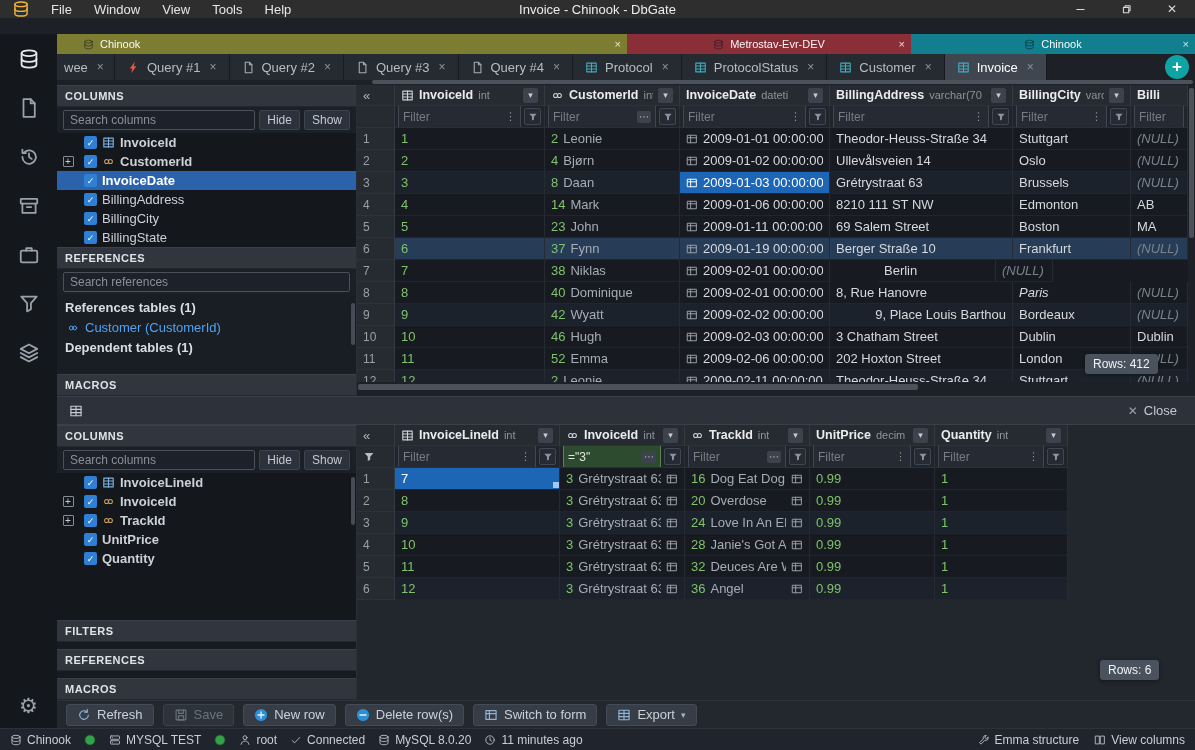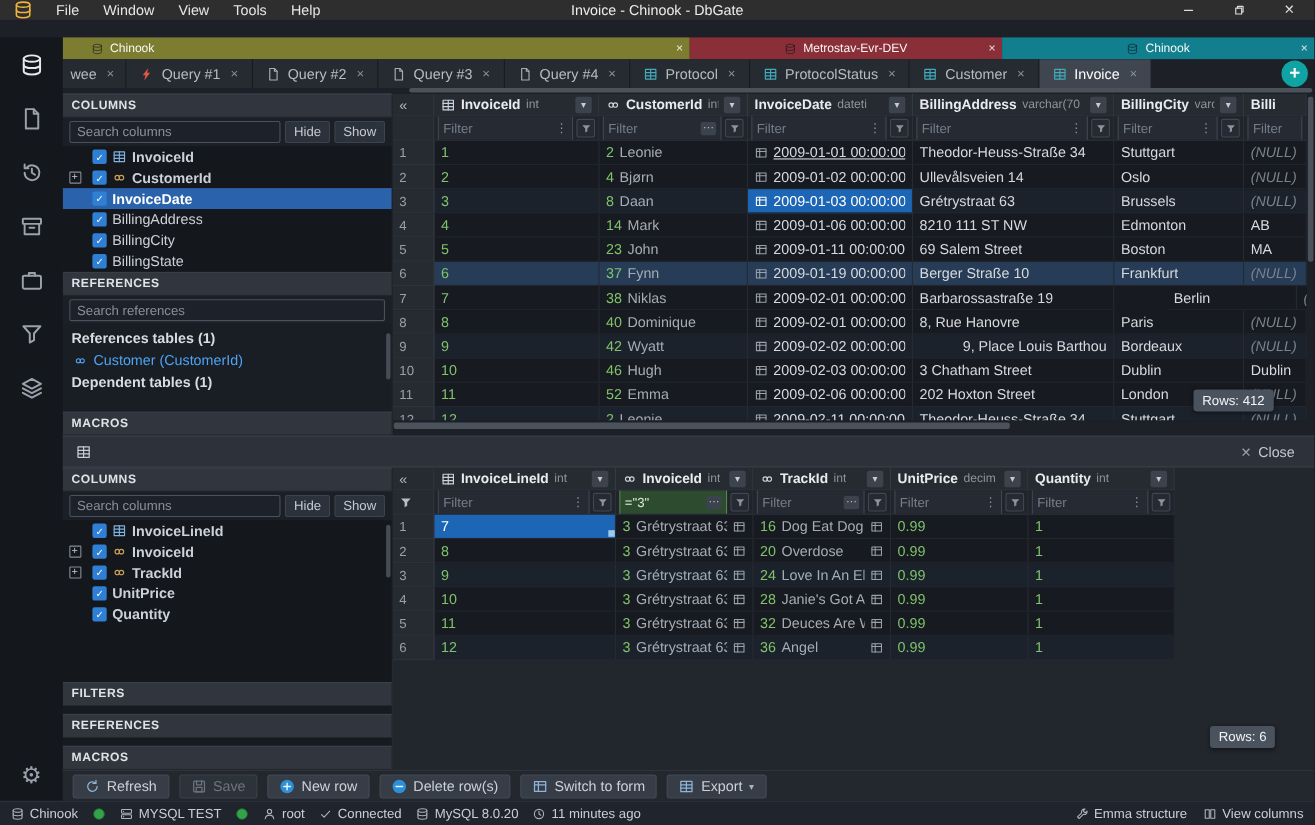--- a/index.html
+++ b/index.html
@@ -542,21 +542,21 @@
     </div>
     <div class="g-datarow g-row">
       <div class="g-cell g-rowhead">1</div>
       <div class="g-cell g-datacell" style="width: 150px;">
         <span class="num">1</span>
       </div>
       <div class="g-cell g-datacell" style="width: 135px;">
         <span class="num">2</span>
         <span class="lookup">Leonie</span>
       </div>
-      <div class="g-cell g-datacell" style="width: 150px; text-decoration: underline;">
+      <div class="g-cell g-datacell" style="width: 150px;">
         <span class="icon" style="width: 12px; height: 12px; color: rgb(154, 161, 171);">
           <svg viewBox="0 0 16 16" fill="none" stroke="currentColor" stroke-width="1.3" stroke-linecap="round" stroke-linejoin="round">
             <rect x="2.2" y="3" width="11.6" height="10"></rect>
             <path d="M2.2 6.4h11.6M6.2 3v10"></path>
           </svg>
         </span>
         <span class="val">2009-01-01 00:00:00</span>
       </div>
       <div class="g-cell g-datacell" style="width: 183px;">
         <span class="val">Theodor-Heuss-Straße 34</span>
@@ -719,23 +719,20 @@
       </div>
       <div class="g-cell g-datacell" style="width: 150px;">
         <span class="icon" style="width: 12px; height: 12px; color: rgb(154, 161, 171);">
           <svg viewBox="0 0 16 16" fill="none" stroke="currentColor" stroke-width="1.3" stroke-linecap="round" stroke-linejoin="round">
             <rect x="2.2" y="3" width="11.6" height="10"></rect>
             <path d="M2.2 6.4h11.6M6.2 3v10"></path>
           </svg>
         </span>
         <span class="val">2009-02-01 00:00:00</span>
       </div>
-      <div class="g-cell g-datacell" style="width: 183px;">
-        <span class="val">Barbarossastraße 19</span>
-      </div>
       <div class="g-cell g-datacell" style="width: 118px; margin-left: 48px;">
         <span class="val">Berlin</span>
       </div>
       <div class="g-cell g-datacell" style="width: 57px;">
         <span class="nullv">(NULL)</span>
       </div>
     </div>
     <div class="g-datarow g-row">
       <div class="g-cell g-rowhead">8</div>
       <div class="g-cell g-datacell" style="width: 150px;">
@@ -750,21 +747,21 @@
           <svg viewBox="0 0 16 16" fill="none" stroke="currentColor" stroke-width="1.3" stroke-linecap="round" stroke-linejoin="round">
             <rect x="2.2" y="3" width="11.6" height="10"></rect>
             <path d="M2.2 6.4h11.6M6.2 3v10"></path>
           </svg>
         </span>
         <span class="val">2009-02-01 00:00:00</span>
       </div>
       <div class="g-cell g-datacell" style="width: 183px;">
         <span class="val">8, Rue Hanovre</span>
       </div>
-      <div class="g-cell g-datacell" style="width: 118px;">
+      <div class="g-cell g-datacell" style="width: 118px; font-style: italic;">
         <span class="val">Paris</span>
       </div>
       <div class="g-cell g-datacell" style="width: 57px;">
         <span class="nullv">(NULL)</span>
       </div>
     </div>
     <div class="g-datarow g-row stripe">
       <div class="g-cell g-rowhead">9</div>
       <div class="g-cell g-datacell" style="width: 150px;">
         <span class="num">9</span>

